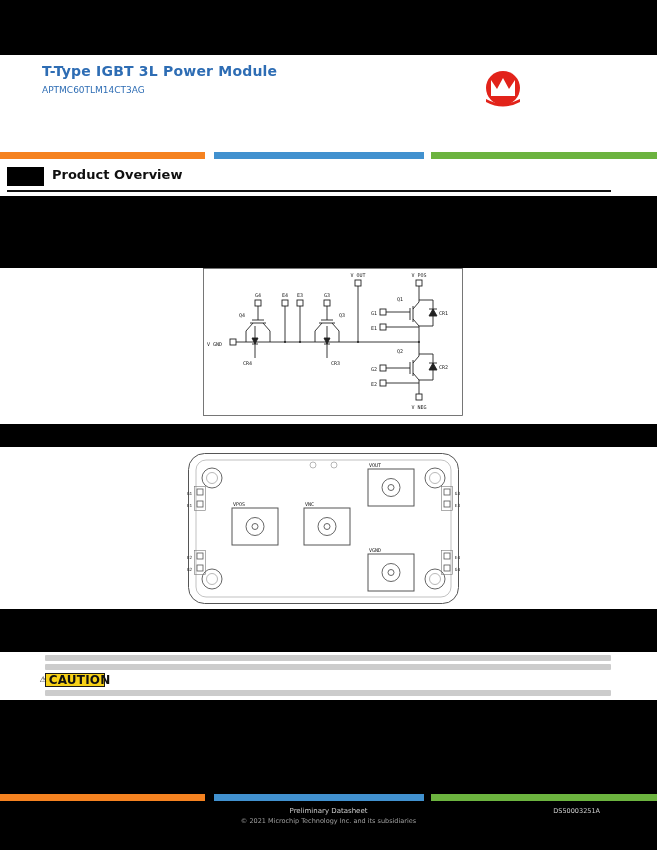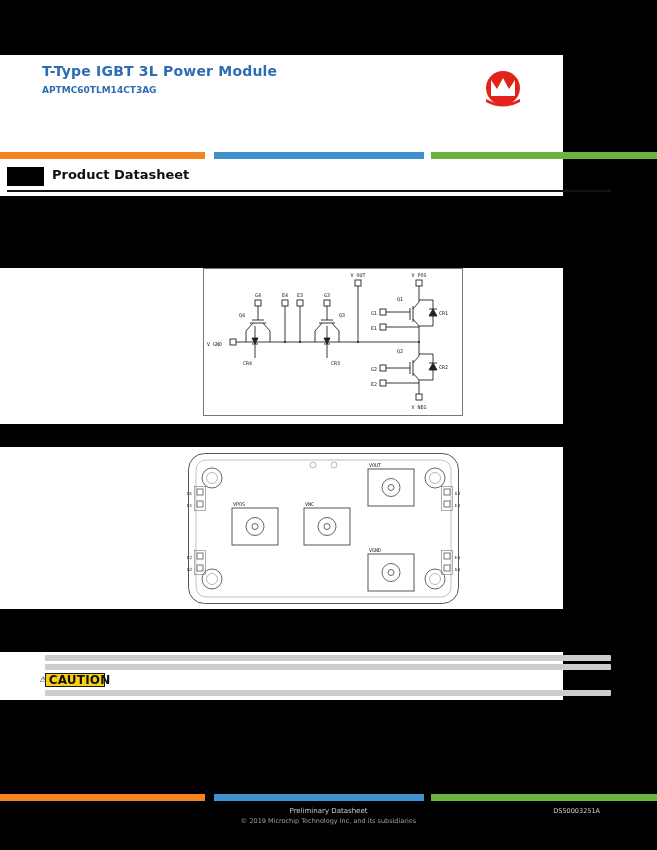--- a/index.html
+++ b/index.html
@@ -1,27 +1,27 @@
 <!DOCTYPE html>
 <html><head>
 <meta charset="utf-8">
 <style>
   html,body{margin:0;padding:0;background:#000;}
   .canvas{position:relative;width:657px;height:850px;background:#000;
           font-family:"DejaVu Sans",sans-serif;overflow:hidden;}
-  .band{position:absolute;left:0;width:563px;background:#fff;}
+  .band{position:absolute;left:0;width:657px;background:#fff;}
   #band-header{top:55px;height:141px;}
   #band-schematic{top:268px;height:156px;}
   #band-module{top:447px;height:162px;}
   #band-caution{top:652px;height:48px;}
   .dark{position:absolute;left:0;width:657px;background:#000;}
 
   .doc-title{position:absolute;left:42px;top:8px;font-size:14px;font-weight:bold;
              color:#2E6DB4;letter-spacing:.2px;}
-  .part-number{position:absolute;left:42px;top:30px;font-size:9px;font-weight:bold;color:#2E6DB4;}
+  .part-number{position:absolute;left:42px;top:30px;font-size:9px;font-weight:normal;color:#2E6DB4;}
   .logo{position:absolute;left:482px;top:13px;width:42px;height:42px;}
 
   .bars{position:absolute;left:0;width:657px;height:7px;}
   .bars.top{top:97px;}
   .bars.bottom{top:794px;}
   .bar{position:absolute;top:0;height:7px;}
   .bar.orange{left:0;width:205px;background:#F58220;}
   .bar.blue{left:214px;width:210px;background:#4191CF;}
   .bar.green{left:431px;width:226px;background:#6CB33F;}
 
@@ -65,21 +65,21 @@
       </svg>
     </div>
 
     <div class="bars top">
       <div class="bar orange"></div>
       <div class="bar blue"></div>
       <div class="bar green"></div>
     </div>
 
     <div class="section-marker"></div>
-    <div class="section-heading">Product Datasheet</div>
+    <div class="section-heading">Product Overview</div>
     <div class="rule"></div>
   </div>
 
   <div class="dark" style="top:196px;height:72px;"></div>
   <div class="dark" style="top:424px;height:23px;"></div>
   <div class="dark" style="top:609px;height:43px;"></div>
   <div class="dark" style="top:700px;height:94px;"></div>
 
   <div class="band" id="band-schematic">
     <svg class="fig-schematic" width="260" height="148" viewBox="0 0 260 148">
@@ -259,16 +259,16 @@
     <div class="gline l3"></div>
   </div>
 
   <div class="bars bottom">
     <div class="bar orange"></div>
     <div class="bar blue"></div>
     <div class="bar green"></div>
   </div>
 
   <div class="footer-line1">Preliminary Datasheet</div>
-  <div class="footer-line2">© 2019 Microchip Technology Inc. and its subsidiaries</div>
+  <div class="footer-line2">© 2021 Microchip Technology Inc. and its subsidiaries</div>
   <div class="footer-doc">DS50003251A</div>
 
 </div>
 
 </body></html>

